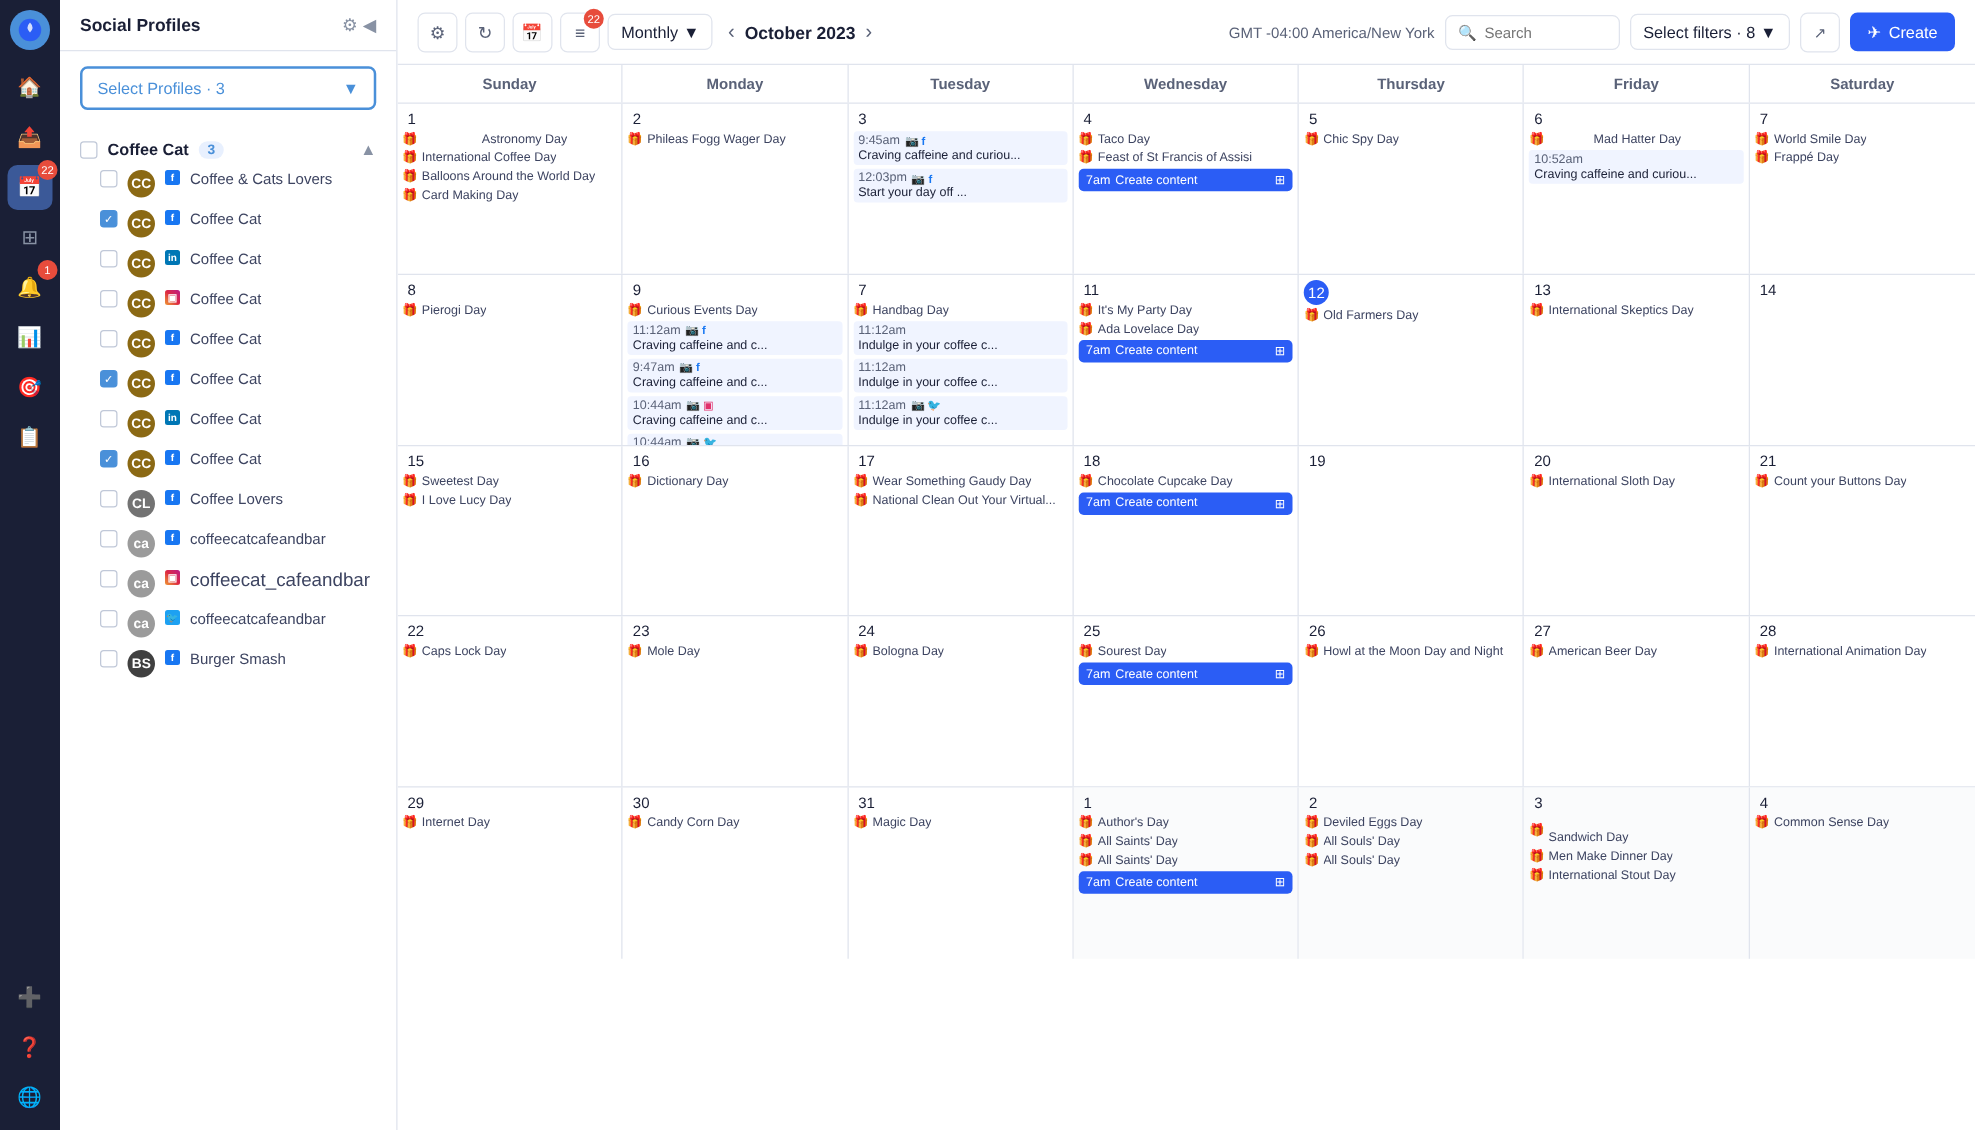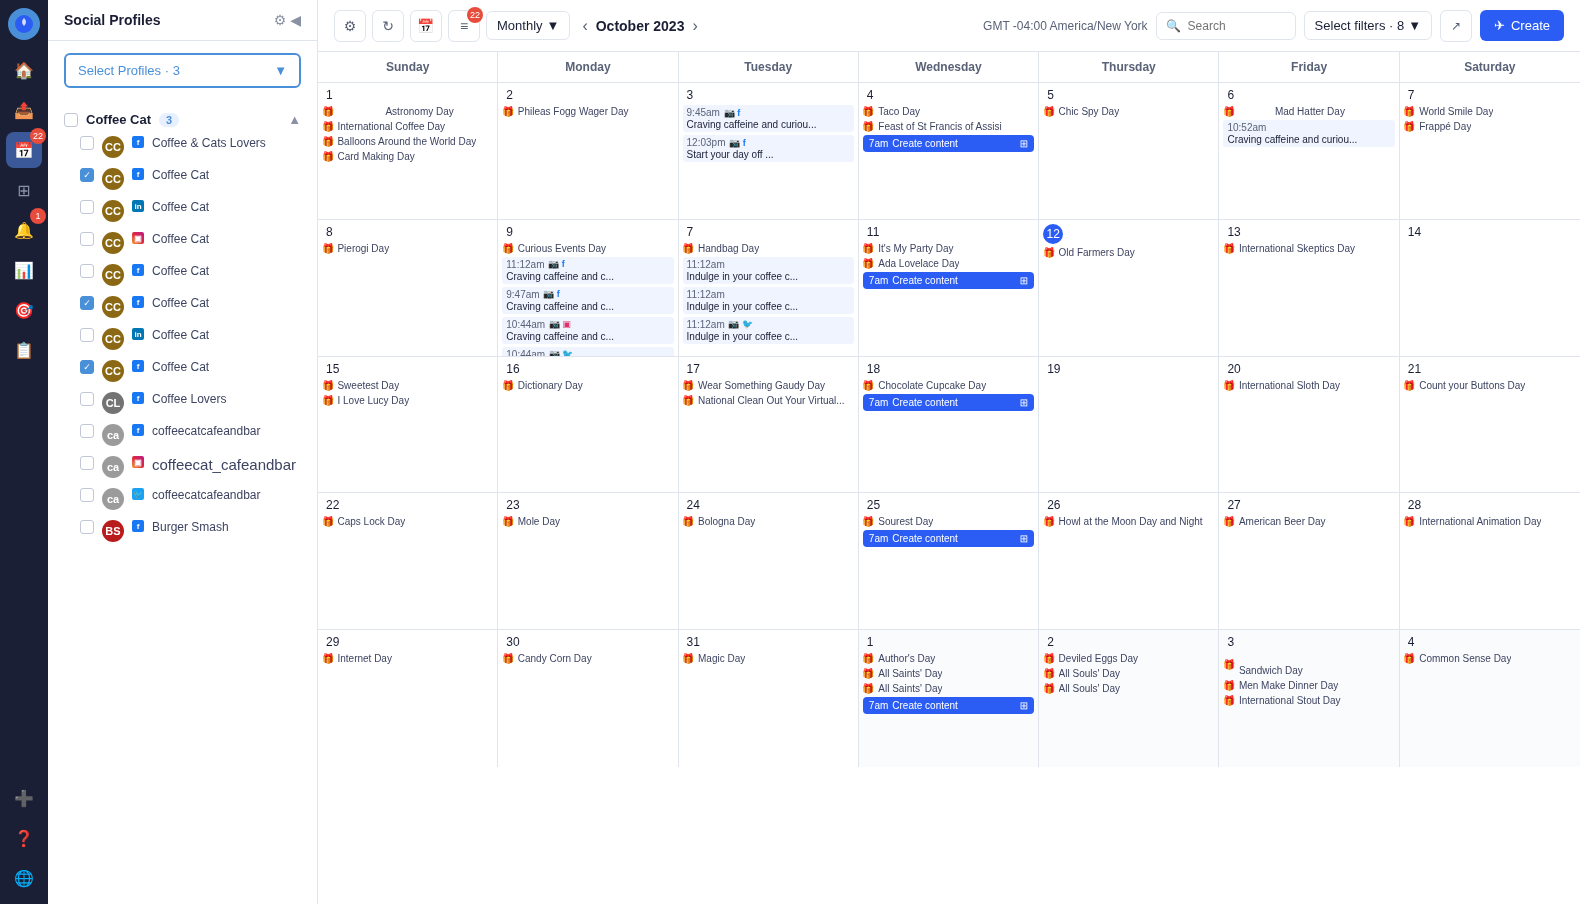--- a/index.html
+++ b/index.html
@@ -353,21 +353,21 @@
           <span style="font-size: 15px; overflow: hidden; text-overflow: ellipsis; white-space: nowrap;">coffeecat_cafeandbar</span>
         </div>
         <div class="profile-item">
           <div class="checkbox"></div>
           <div class="profile-avatar" style="background: rgb(155, 155, 155);">ca</div>
           <div class="platform-icon tw" style="font-size: 8px;">🐦</div>
           <span style="font-size: 12px; overflow: hidden; text-overflow: ellipsis; white-space: nowrap;">coffeecatcafeandbar</span>
         </div>
         <div class="profile-item">
           <div class="checkbox"></div>
-          <div class="profile-avatar" style="background: #b91c1c;">BS</div>
+          <div class="profile-avatar" style="background: #404040;">BS</div>
           <div class="platform-icon fb" style="font-size: 8px;">f</div>
           <span style="font-size: 12px; overflow: hidden; text-overflow: ellipsis; white-space: nowrap;">Burger Smash</span>
         </div>
       </div>
   </div>
 </div>
 
 <div class="main">
 
   <div class="toolbar">

